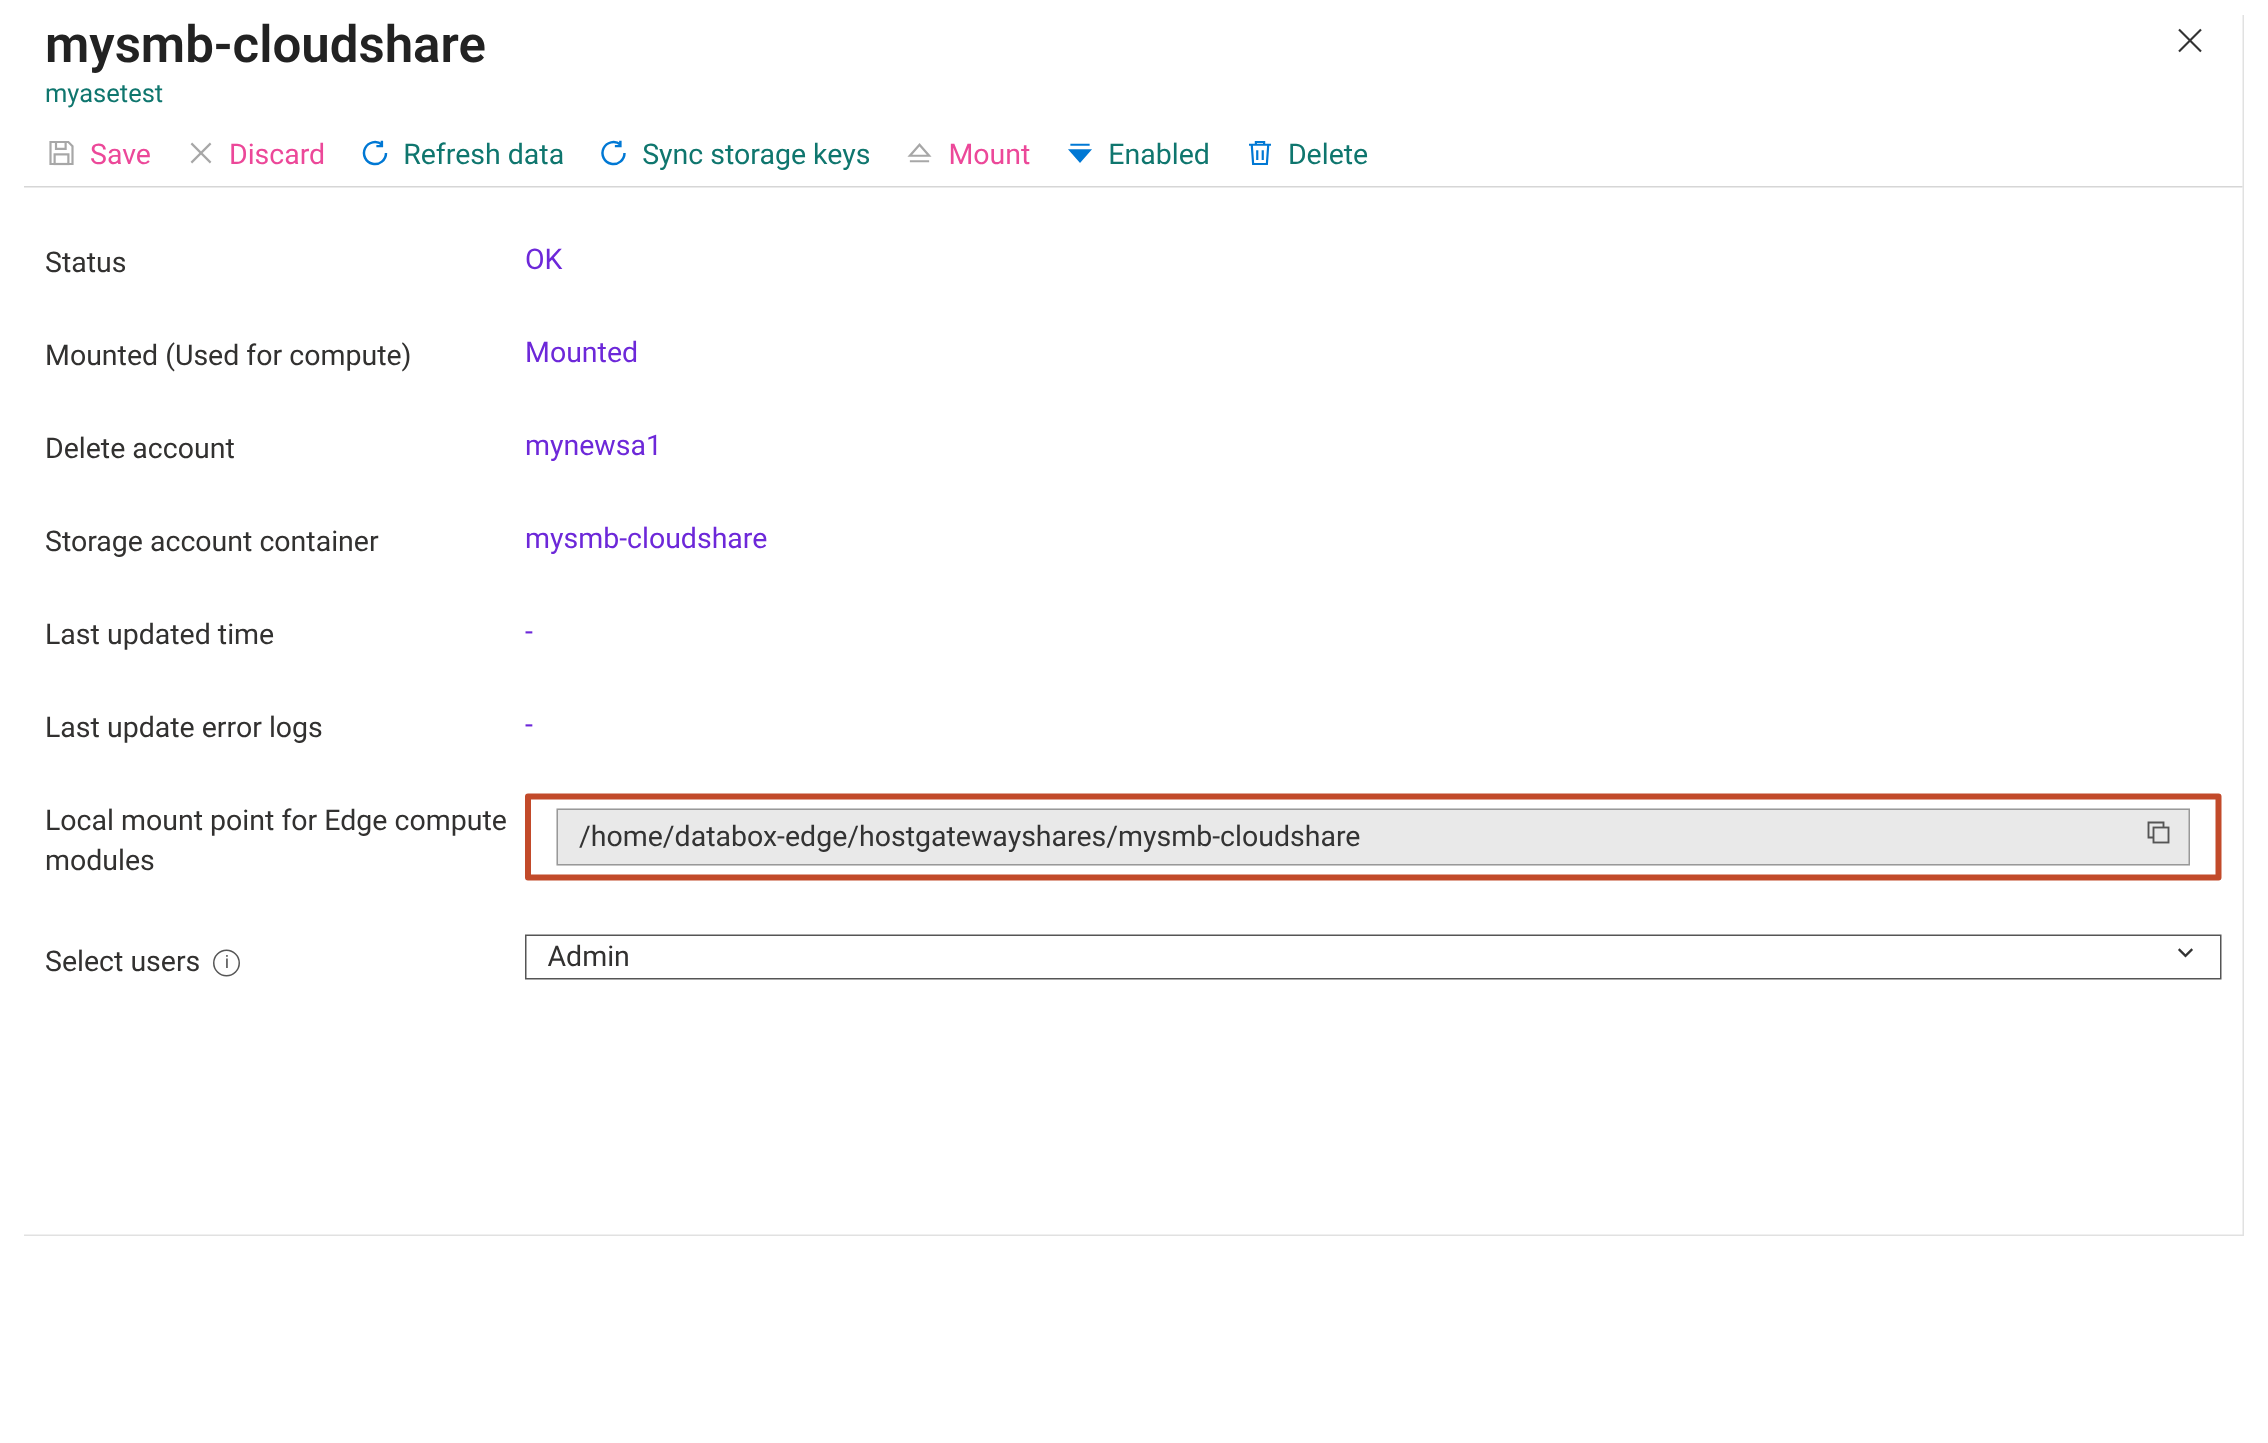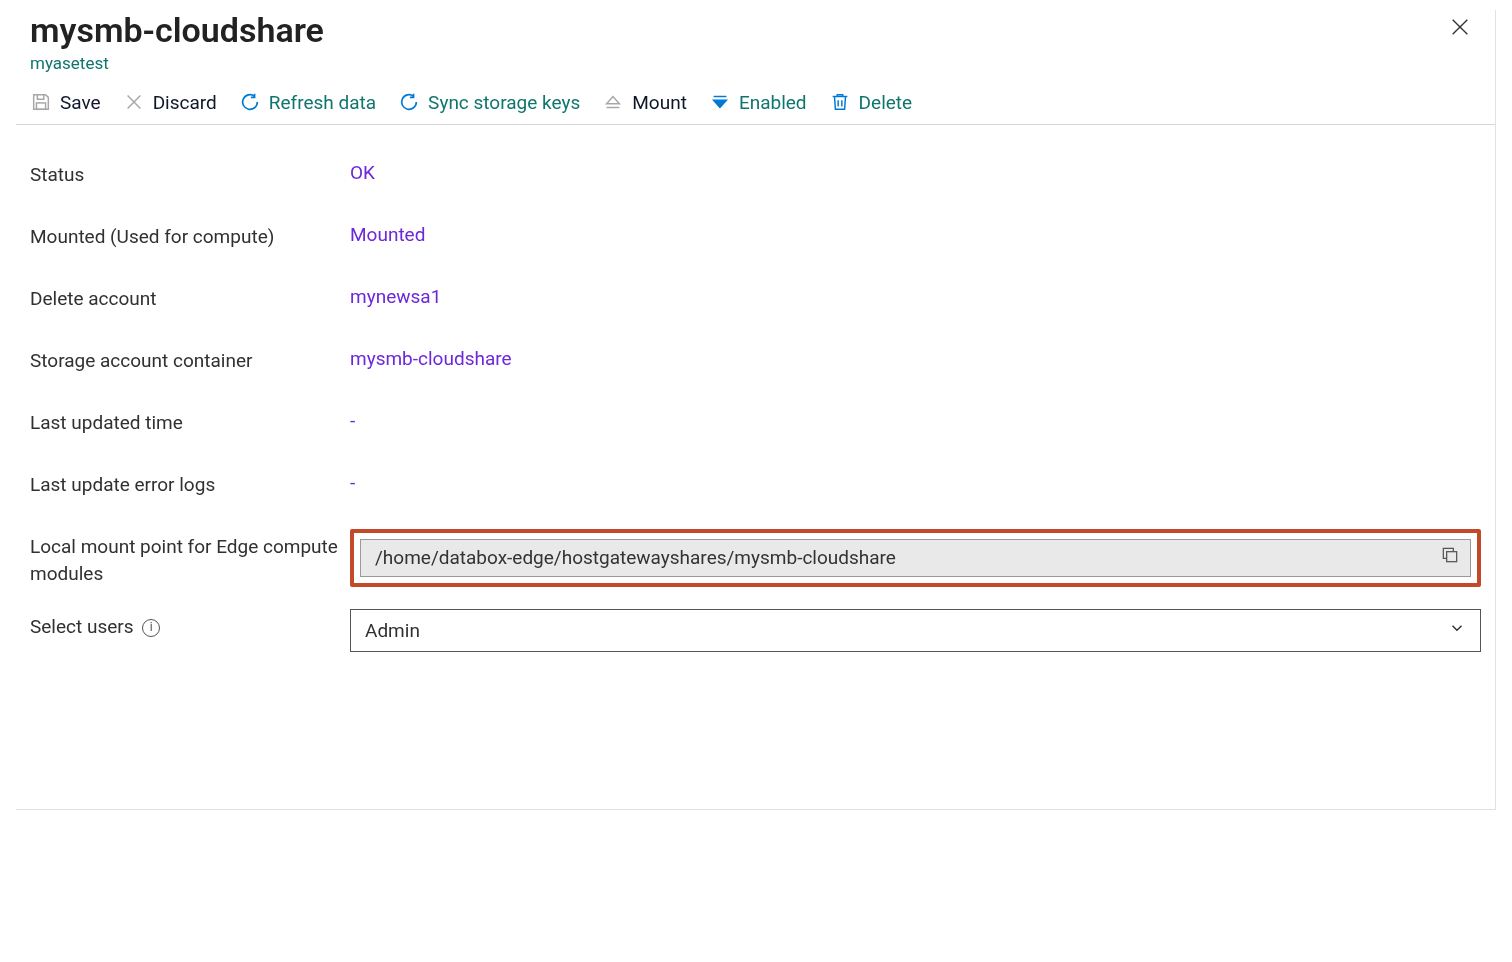--- a/index.html
+++ b/index.html
@@ -51,21 +51,21 @@
     margin-bottom: 30px;
   }
   .tb-item {
     display: flex;
     align-items: center;
     gap: 8px;
     font-size: 19px;
     cursor: pointer;
     color: #0f766e;
   }
-  .tb-item.disabled { color: #0f172a; cursor: default; }
+  .tb-item.disabled { color: #ec4899; cursor: default; }
   .tb-item.disabled .ico { color: #a7a7a7; }
   .ico {
     width: 22px;
     height: 22px;
     display: inline-flex;
     align-items: center;
     justify-content: center;
   }
   .ico svg { width: 22px; height: 22px; }
   .ico.blue svg path, .ico.blue svg polyline, .ico.blue svg line, .ico.blue svg rect, .ico.blue svg polygon { stroke: #0078d4; }
@@ -106,21 +106,21 @@
     align-items:center;
     justify-content:center;
     color:#555;
   }
 
   .copybox-wrap {
     flex-grow: 1;
   }
   .highlight-border {
     border: 4px solid #c24a2a;
-    padding: 6px 6px;
+    padding: 6px 17px;
     border-radius: 2px;
   }
   .copybox {
     display:flex;
     align-items:center;
     background:#e9e9e9;
     border:1px solid #999;
     height:38px;
     padding: 0 10px 0 14px;
   }
@@ -135,21 +135,21 @@
     flex-shrink:0;
     cursor:pointer;
     color:#555;
   }
 
   .selectbox {
     display:flex;
     align-items:center;
     justify-content: space-between;
     border:1px solid #555;
-    height:43px;
+    height:30px;
     padding: 0 14px;
     cursor:pointer;
   }
   .selectbox .sval {
     font-size:19px;
   }
   .selectbox .chev {
     font-size:18px;
   }
 </style>
@@ -284,21 +284,21 @@
           <span class="copy-ico">
             <svg width="20" height="20" viewBox="0 0 24 24" fill="none" stroke="#555" stroke-width="1.5">
               <rect x="8" y="8" width="12" height="12"></rect>
                 <path d="M16 8V4H4v12h4"></path>
             </svg>
           </span>
         </div>
       </div>
     </div>
 
-    <div class="row" style="margin-top:18px;">
+    <div class="row" style="margin-top:32px;">
       <div class="label">
         <span>Select users</span>
         <span class="info-ico">i</span>
       </div>
       <div class="copybox-wrap">
         <div class="selectbox">
           <span class="sval">Admin</span>
           <span class="chev">
             <svg width="18" height="18" viewBox="0 0 24 24" fill="none" stroke="#333" stroke-width="2">
               <polyline points="6 9 12 15 18 9"></polyline>

